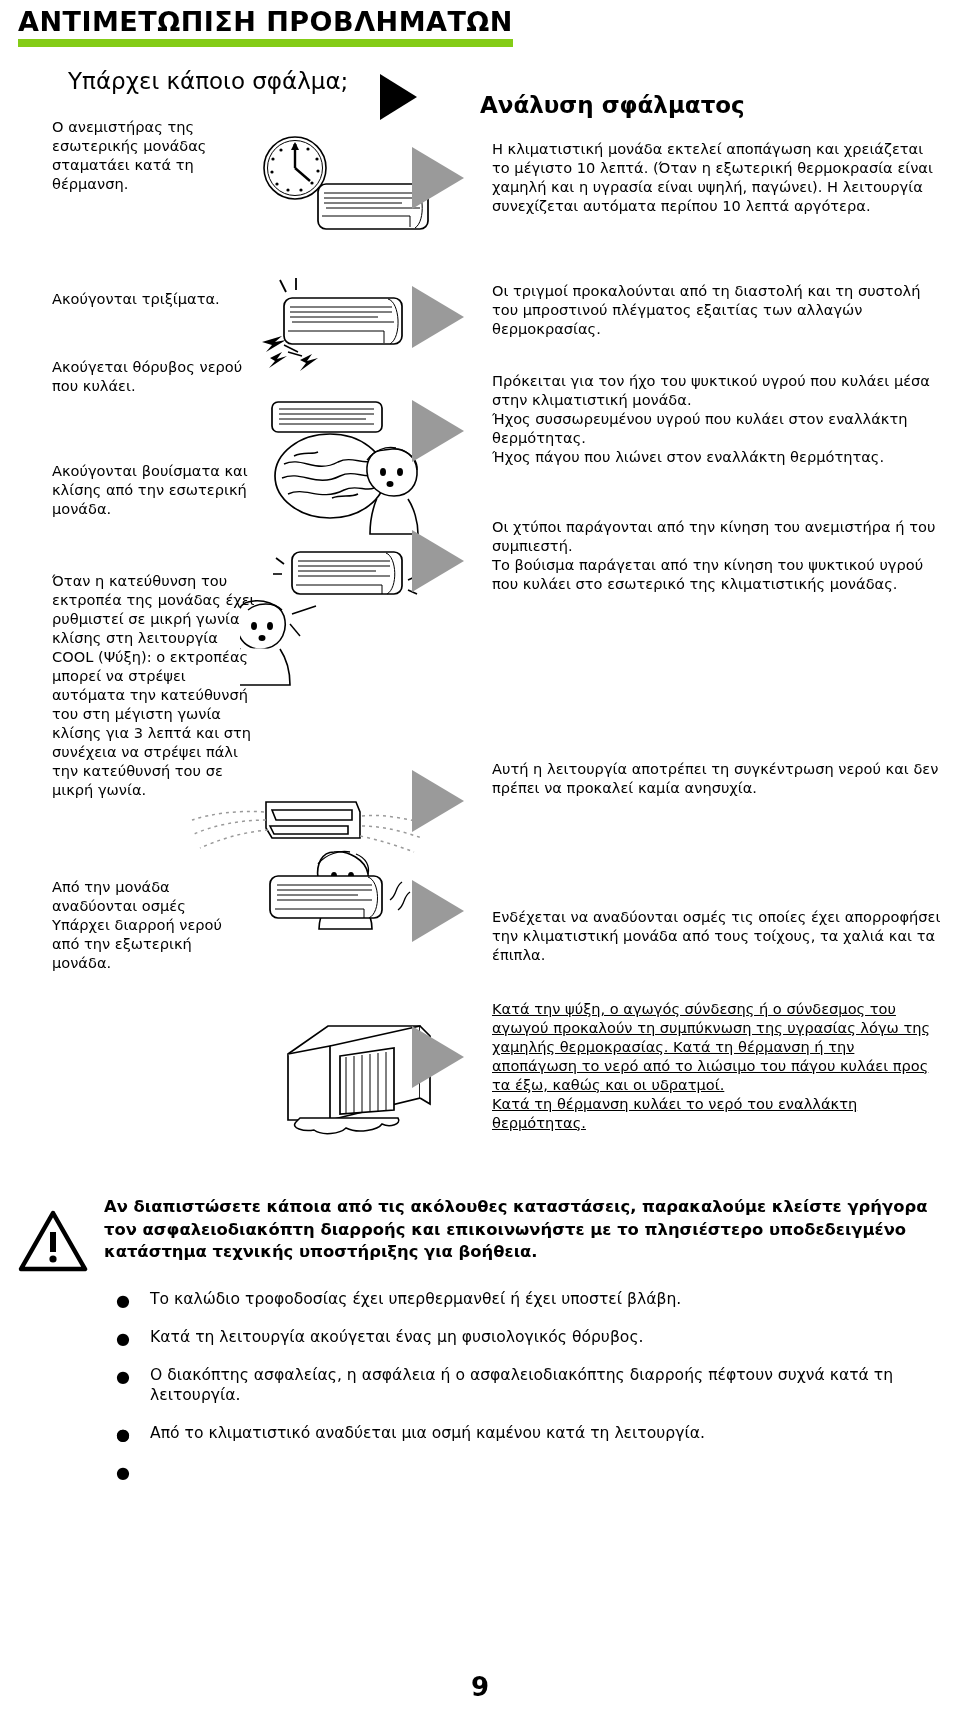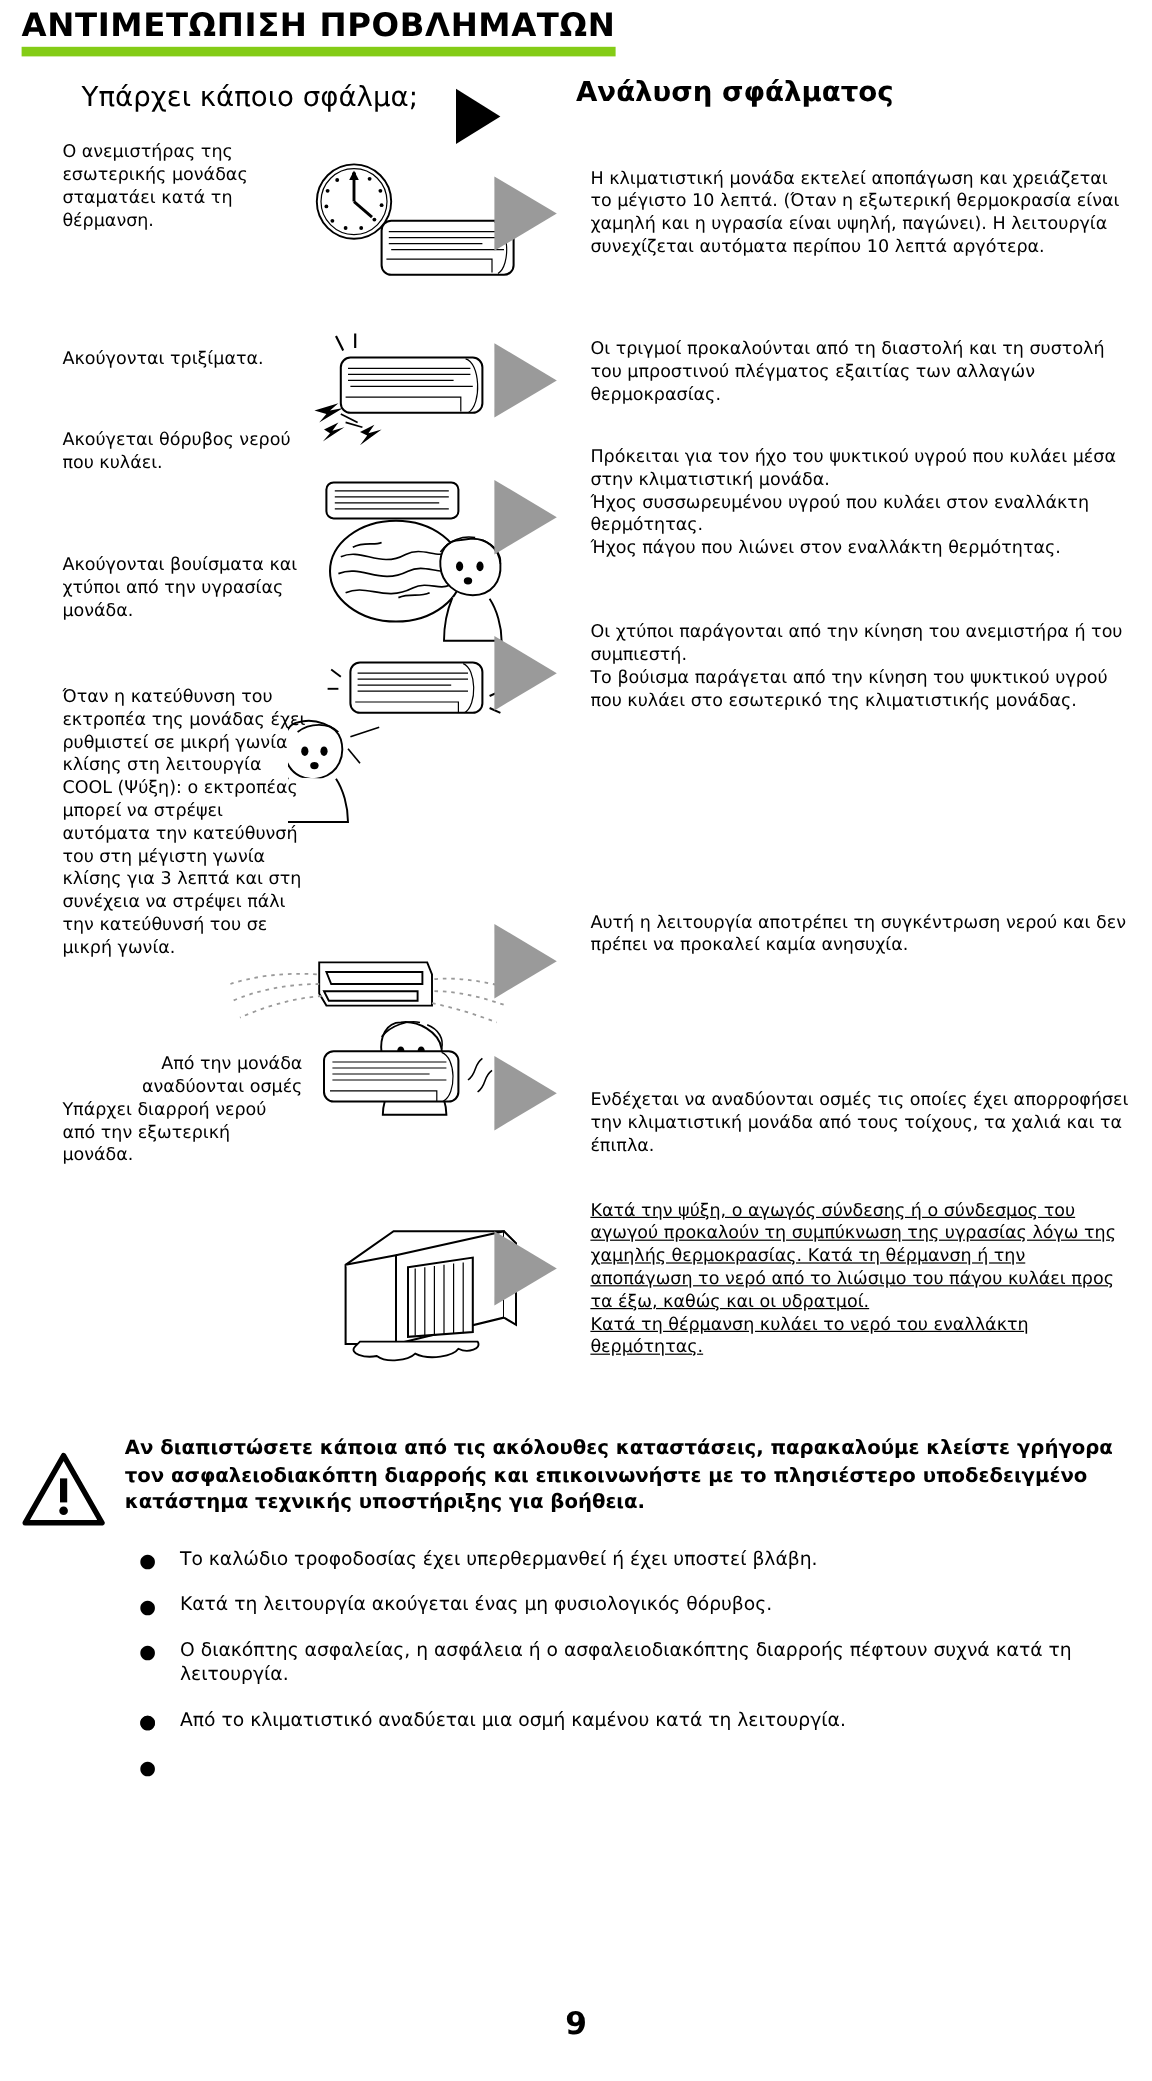--- a/index.html
+++ b/index.html
@@ -36,21 +36,21 @@
     left: 28px;
     top: 68px;
     font-size: 23px;
     font-weight: normal;
     line-height: 1.2;
     margin-left: 40px;
   }
   .col-head-right {
     position: absolute;
     left: 480px;
-    top: 64px;
+    top: 92px;
     font-size: 23px;
     font-weight: bold;
     line-height: 1.2;
   }
 
   
   .arrow-black {
     position: absolute;
     left: 380px;
     top: 74px;
@@ -253,21 +253,21 @@
       <path d="M121 62 C128 52 140 48 150 50"></path>
       <path d="M156 52 C166 56 172 64 171 72"></path>
     </g>
   </svg>
 </div>
 <div class="arrow-grey" style="left:412px; top:400px;"></div>
 <div class="tblock right-col" style="top:372px;">Πρόκειται για τον ήχο του ψυκτικού υγρού που κυλάει μέσα στην κλιματιστική μονάδα.
 Ήχος συσσωρευμένου υγρού που κυλάει στον εναλλάκτη θερμότητας.
 Ήχος πάγου που λιώνει στον εναλλάκτη θερμότητας.</div>
 
-<div class="tblock left-col" style="top:462px;">Ακούγονται βουίσματα και χτύποι από την υγρασίας μονάδα.</div>
+<div class="tblock left-col" style="top:462px;">Ακούγονται βουίσματα και κλίσης από την εσωτερική μονάδα.</div>
 <div class="illus" style="left:240px; top:540px;">
   <svg width="215" height="160" viewBox="0 0 215 160">
     <rect x="52" y="12" width="110" height="42" rx="8" fill="#fff" stroke="#000" stroke-width="1.7"></rect>
     <g stroke="#000" stroke-width="1" fill="none">
       <line x1="58" y1="21" x2="150" y2="21"></line>
       <line x1="58" y1="26" x2="150" y2="26"></line>
       <line x1="58" y1="31" x2="136" y2="31"></line>
       <line x1="58" y1="36" x2="150" y2="36"></line>
       <path d="M56 45 L142 45 L142 54"></path>
       <path d="M146 13 C157 17 158 48 147 54"></path>
@@ -325,21 +325,21 @@
     </g>
     <g stroke="#000" stroke-width="1.3" fill="none">
       <path d="M142 104 C150 94 164 90 174 92"></path>
       <path d="M180 94 C190 98 194 106 192 114"></path>
     </g>
   </svg>
 </div>
 <div class="arrow-grey" style="left:412px; top:770px;"></div>
 <div class="tblock right-col" style="top:760px;">Αυτή η λειτουργία αποτρέπει τη συγκέντρωση νερού και δεν πρέπει να προκαλεί καμία ανησυχία.</div>
 
-<div class="tblock left-col" style="top:878px;text-align:right;">Από την μονάδα αναδύονται οσμές</div>
+<div class="tblock left-col" style="top:878px;">Από την μονάδα αναδύονται οσμές</div>
 <div class="illus" style="left:250px; top:866px;">
   <svg width="190" height="70" viewBox="0 0 190 70">
     <rect x="20" y="10" width="112" height="42" rx="8" fill="#fff" stroke="#000" stroke-width="1.7"></rect>
     <g stroke="#000" stroke-width="1" fill="none">
       <line x1="27" y1="19" x2="122" y2="19"></line>
       <line x1="27" y1="24" x2="122" y2="24"></line>
       <line x1="27" y1="29" x2="108" y2="29"></line>
       <line x1="27" y1="34" x2="122" y2="34"></line>
       <path d="M25 43 L114 43 L114 52"></path>
       <path d="M118 11 C130 15 131 46 119 52"></path>

